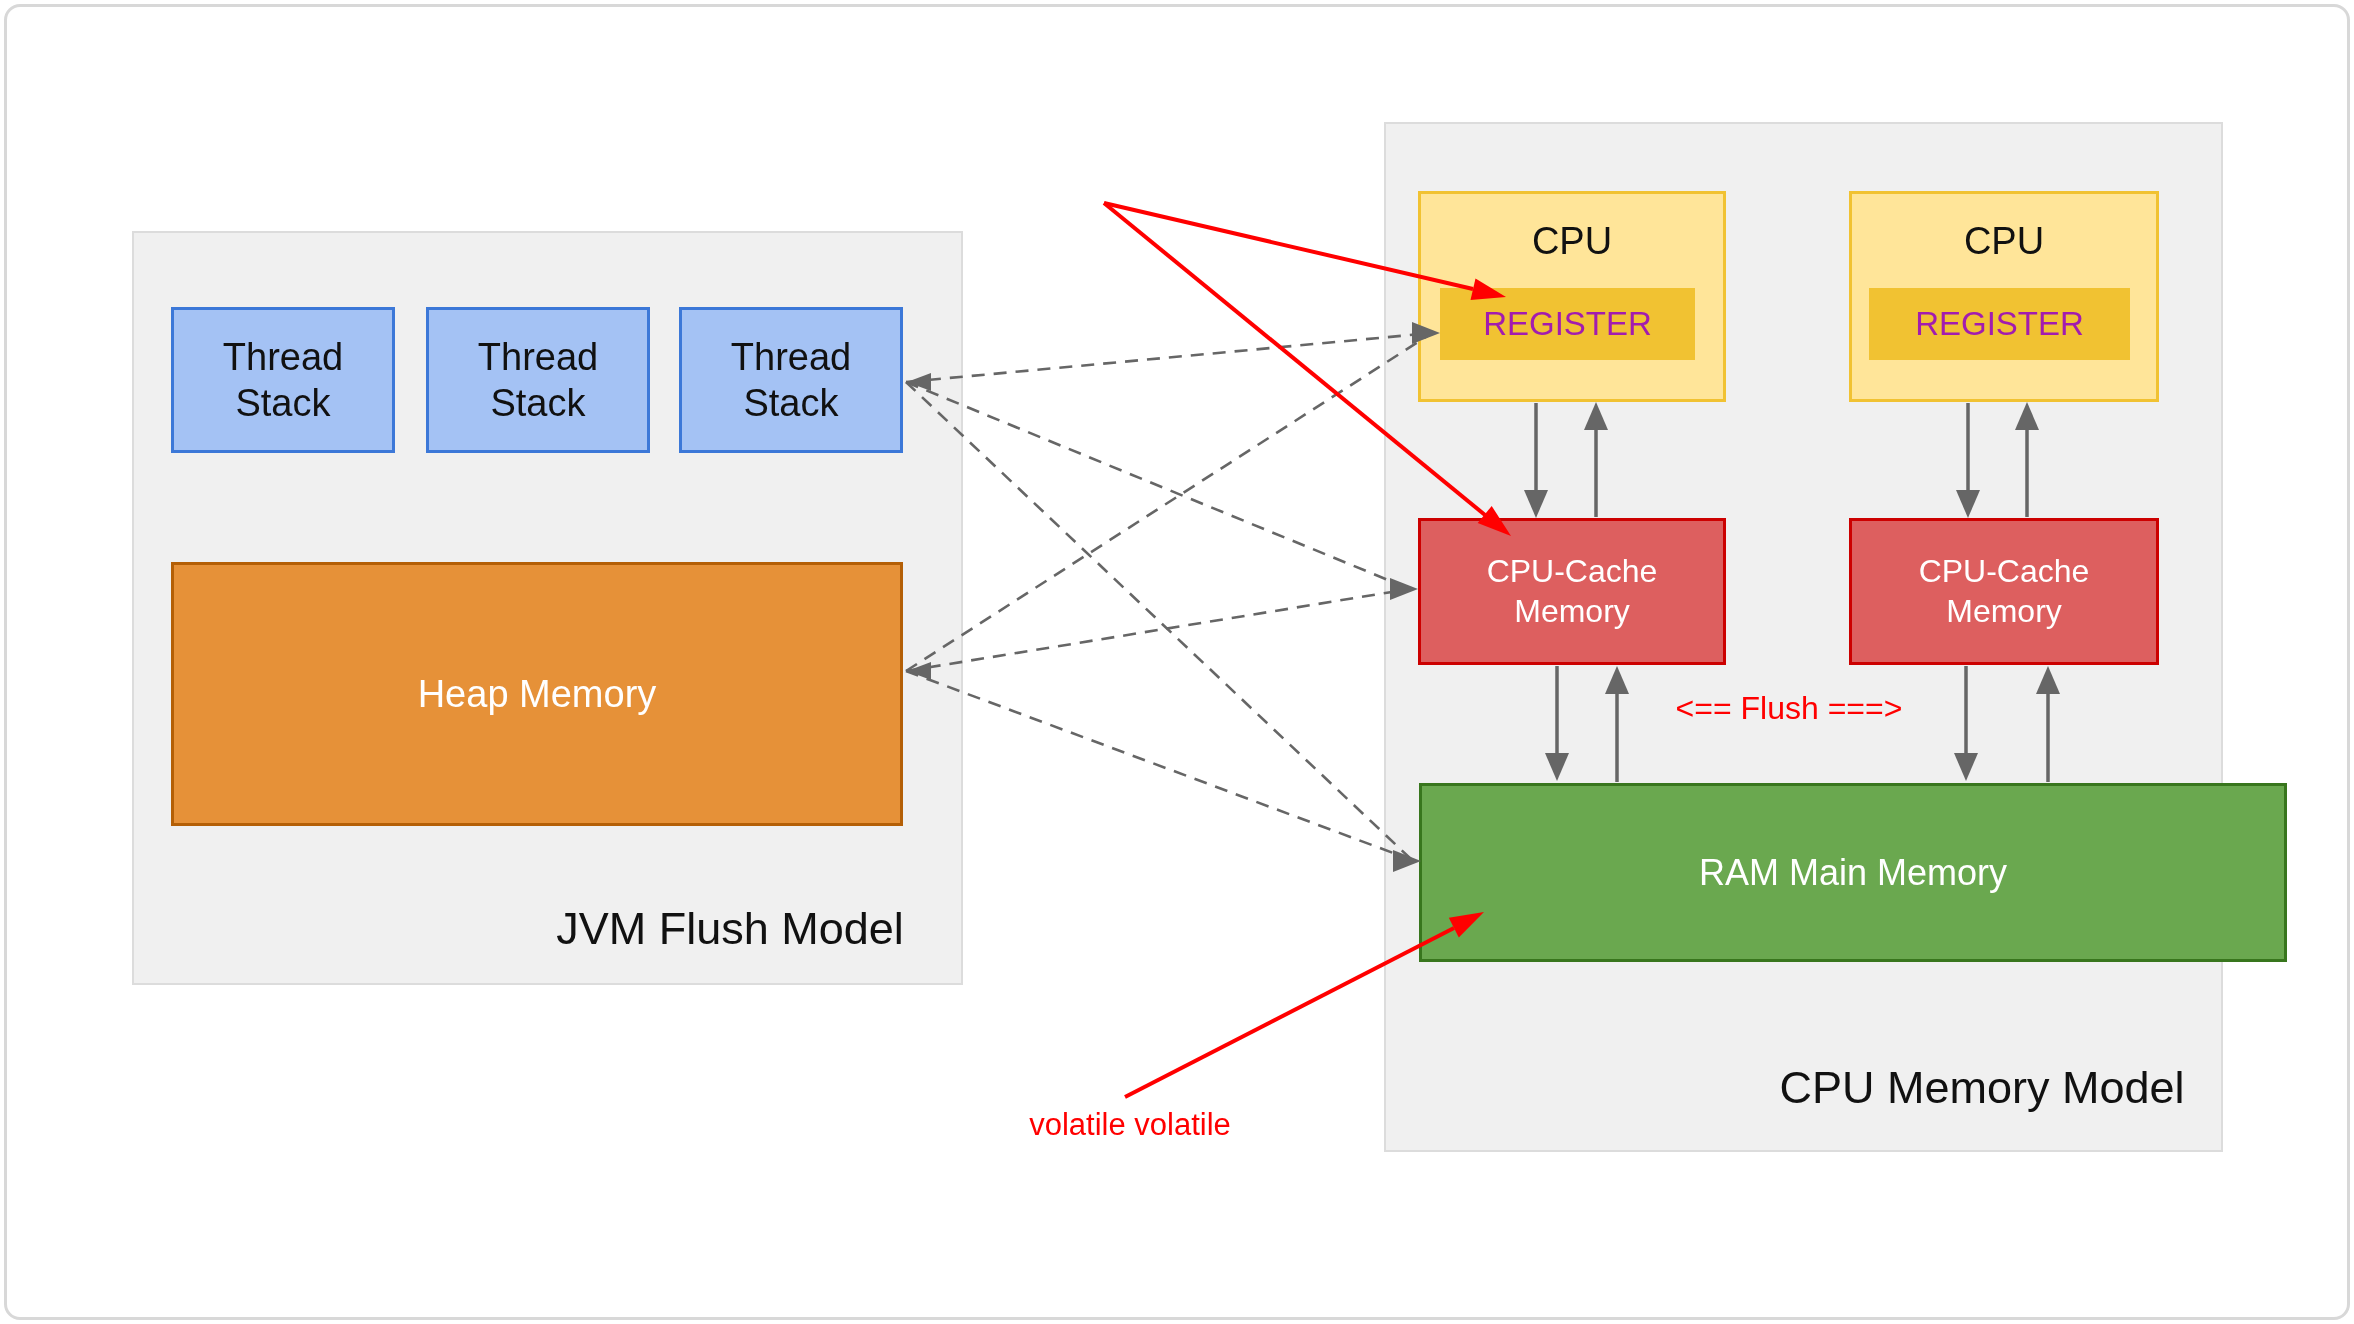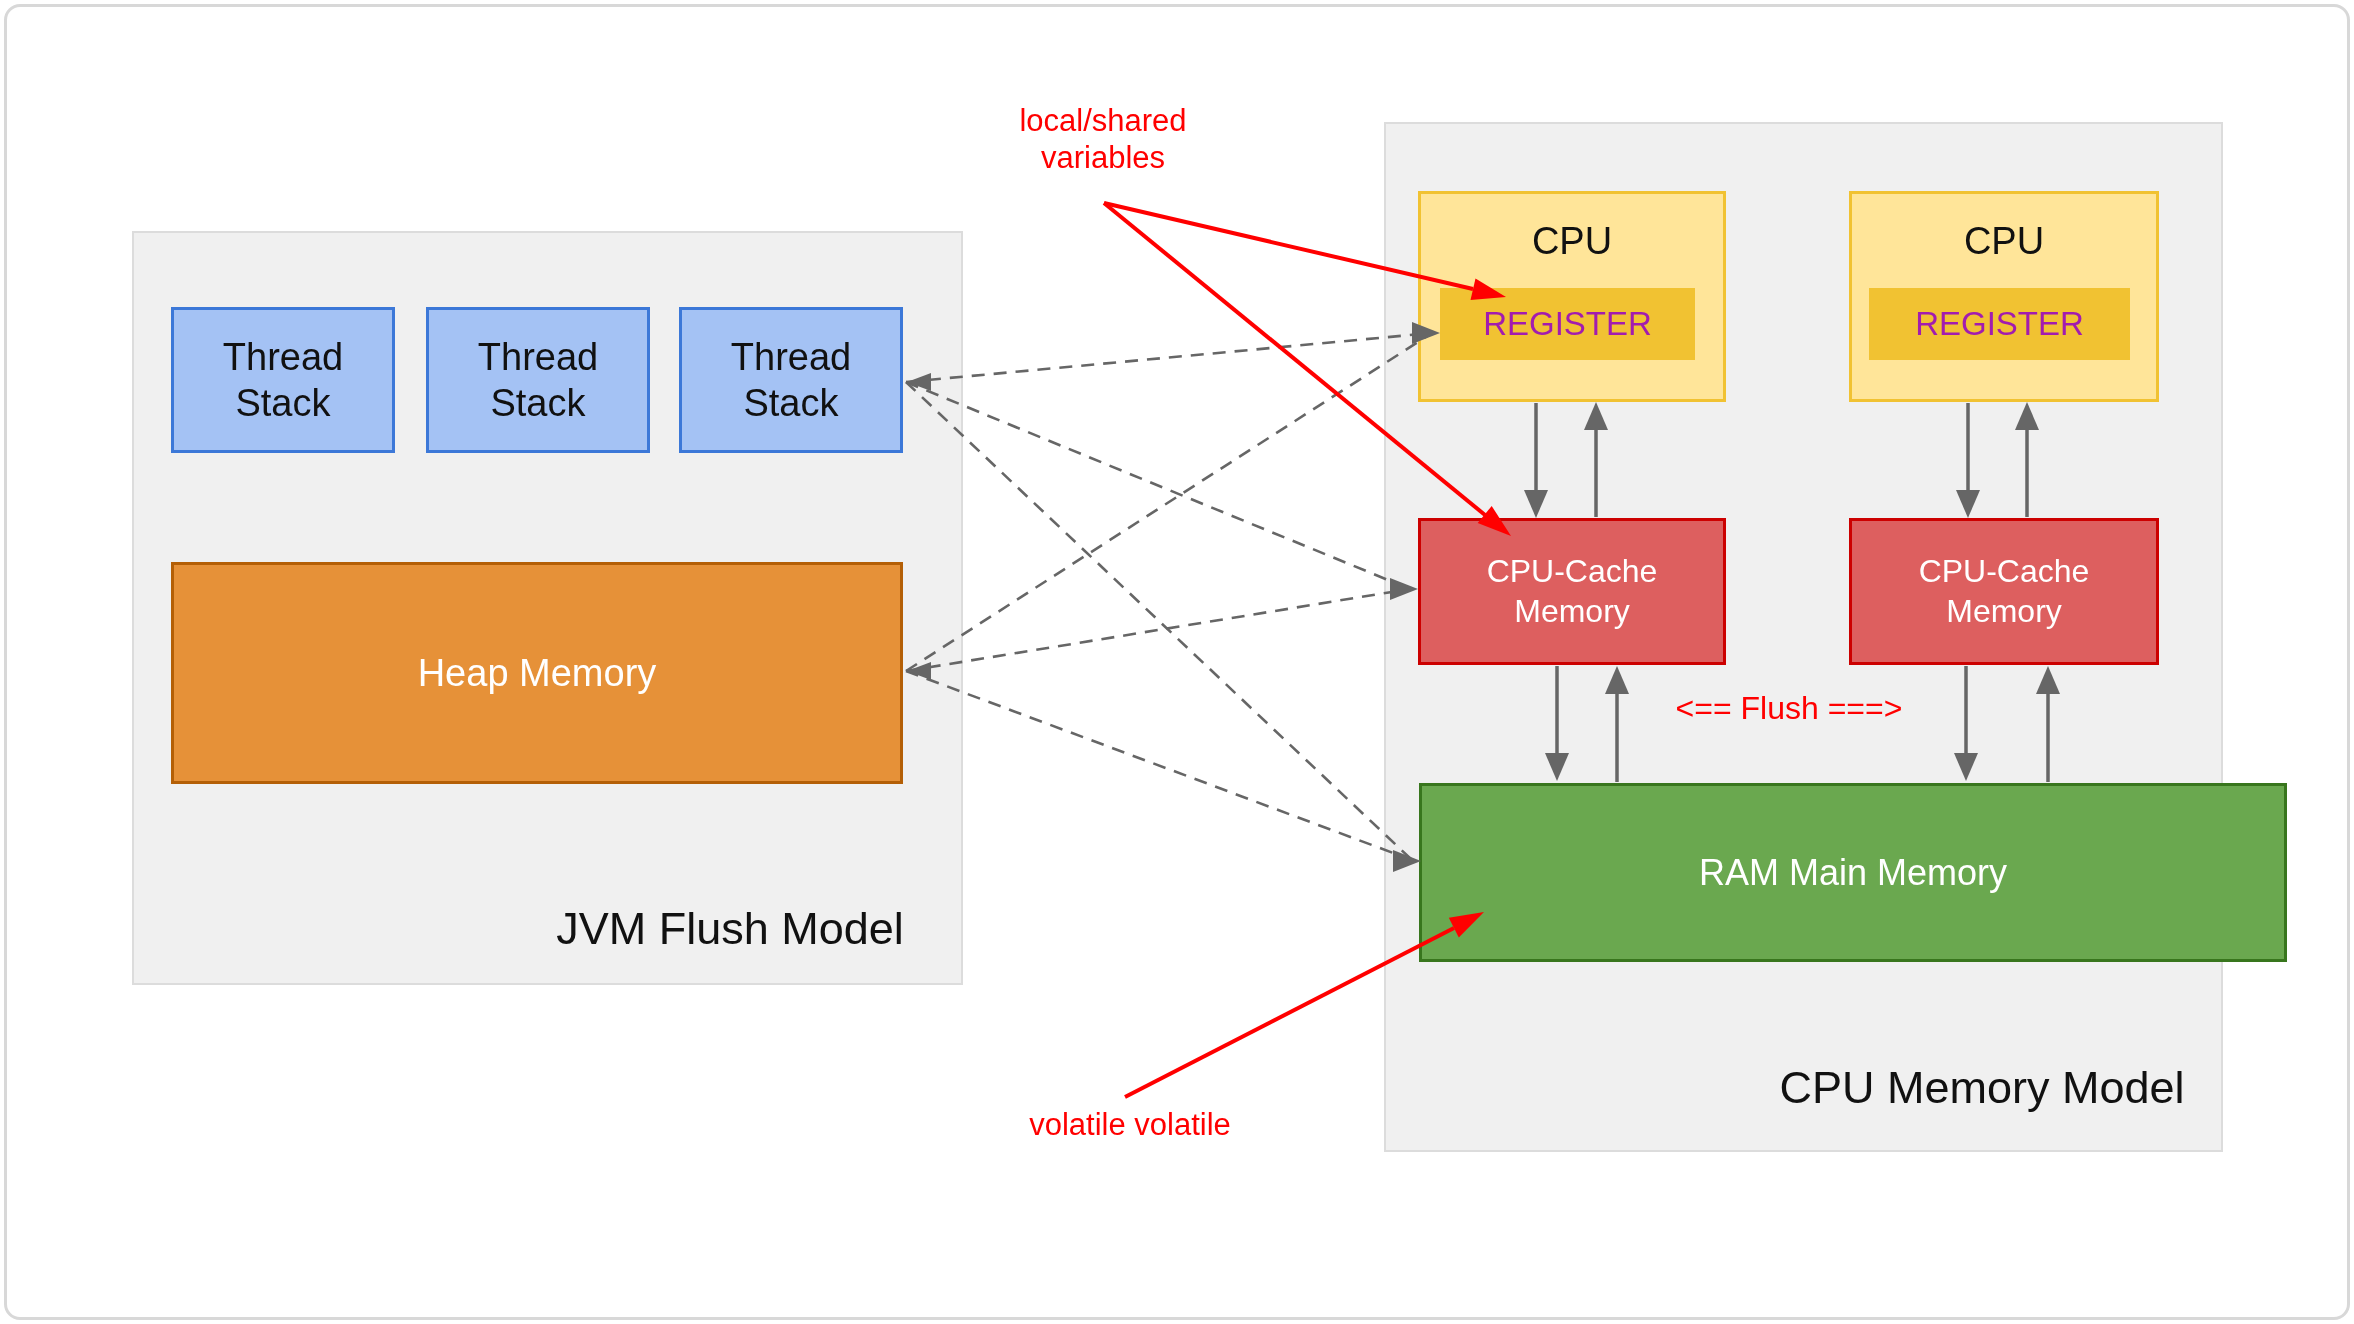--- a/index.html
+++ b/index.html
@@ -31,21 +31,21 @@
   }
   .label2{line-height:1.22;}
   .thread{
     background:#a4c2f4;border:3px solid #3c78d8;
     width:224px;height:146px;top:307px;
     font-size:38px;color:#111111;
   }
   .ts1{left:171px;} .ts2{left:426px;} .ts3{left:679px;}
   .thread .inner{width:160px;}
   .heap{
-    left:171px;top:562px;width:732px;height:222px;
+    left:171px;top:562px;width:732px;height:264px;
     background:#e69138;border:3px solid #b45f06;
     color:#ffffff;font-size:38px;
   }
   .cpubox{
     background:#ffe599;border:3px solid #f1c232;
     top:191px;width:308px;height:211px;
     color:#111111;font-size:38px;
     align-items:flex-start;
   }
   .cpu1{left:1418px;} .cpu2{left:1849px;width:310px;}
@@ -130,21 +130,20 @@
     <div class="inner label2">CPU-Cache Memory</div>
   </div>
 
   <div class="box ram">
     <div>RAM Main Memory</div>
   </div>
 
   <div class="biglabel jvm-title">JVM Flush Model</div>
   <div class="biglabel cpu-title">CPU Memory Model</div>
 
-  <div class="red-note note-local">local/shared variables</div>
   <div class="red-note note-volatile">volatile volatile</div>
   <div class="red-note note-flush">&lt;== Flush ===&gt;</div>
 
   <svg class="arrows" width="2354" height="1324" viewBox="0 0 2354 1324">
 
     <g stroke="#666666" stroke-width="2.6" stroke-dasharray="13 9" fill="none">
       <line x1="906" y1="382" x2="1432" y2="333"></line>
       <line x1="906" y1="382" x2="1410" y2="589"></line>
       <line x1="906" y1="382" x2="1412" y2="860"></line>
       <line x1="906" y1="671" x2="1432" y2="333"></line>

